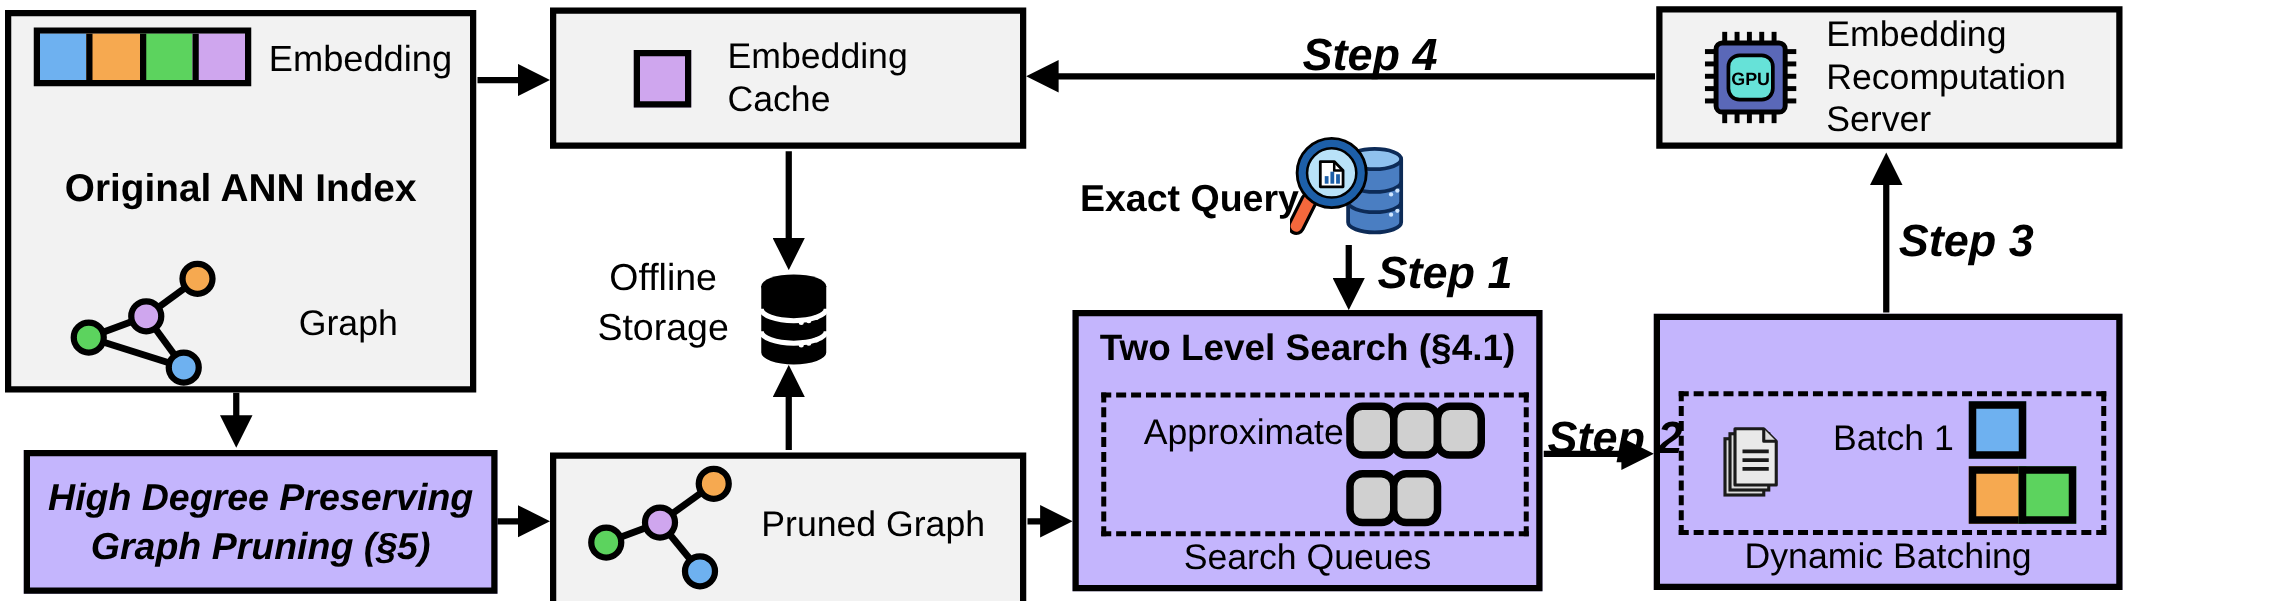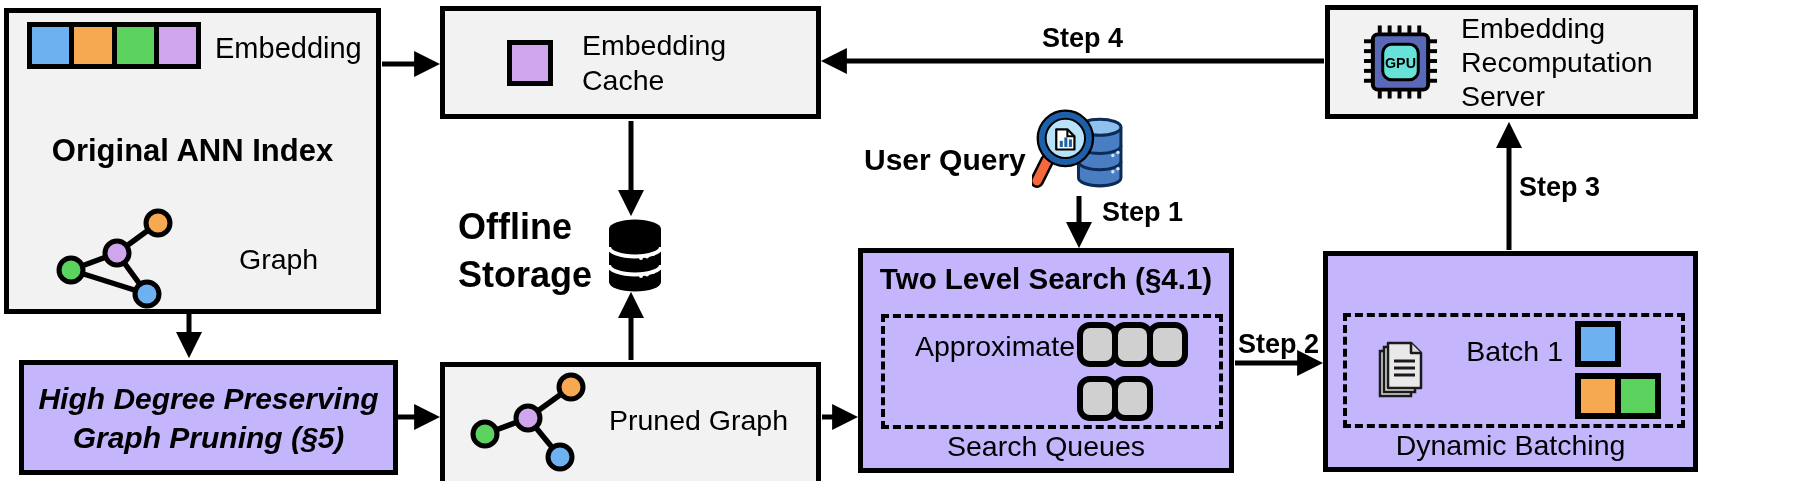--- a/index.html
+++ b/index.html
@@ -5,21 +5,21 @@
   html,body{margin:0;padding:0;background:#fff;}
   #canvas{
     position:relative;width:1817px;height:481px;background:#ffffff;
     font-family:"Liberation Sans",sans-serif;color:#000;overflow:hidden;
   }
   .box{position:absolute;border:5px solid #000;box-sizing:border-box;z-index:2;}
   .box-light{background:#F2F2F2;}
   .box-dark{background:#c4b5fd;}
   #arrows{position:absolute;left:0;top:0;z-index:1;}
   .lbl{position:absolute;white-space:pre-line;}
-  .steplbl{position:absolute;font-weight:bold;font-size:27px;z-index:3;white-space:nowrap;}
+  .steplbl{position:absolute;font-weight:bold;font-size:36px;z-index:3;white-space:nowrap;font-style:italic;}
 
   
   #ann-box .strip{position:absolute;left:18px;top:9px;width:174px;height:47px;
     border:5px solid #000;box-sizing:border-box;display:flex;}
   #ann-box .strip .cell{flex:1;}
   #ann-box .strip .cell + .cell{border-left:5px solid #000;}
   #ann-box .emb-lbl{position:absolute;left:206px;top:19px;font-size:29px;}
   #ann-box .title{position:absolute;left:0;right:0;top:120px;text-align:center;
     font-size:31px;font-weight:bold;}
   #ann-box .graph-svg{position:absolute;left:38px;top:190px;}
@@ -55,22 +55,22 @@
   #batch-box .dashed{left:15px;top:57px;width:342px;height:115px;}
   .brow-label{position:absolute;left:88px;width:128px;text-align:right;font-size:28.5px;}
   .bsq{width:46px;height:46px;border:6px solid #000;box-sizing:border-box;flex:0 0 auto;}
   .bsq + .bsq{margin-left:-6px;}
   #docs-icon{position:absolute;left:28px;top:22px;}
   #b1-square{position:absolute;left:228px;top:4px;}
   #b2-squares{position:absolute;left:228px;top:56px;display:flex;}
 
   
   #user-query-label{left:864px;top:143px;font-size:30px;font-weight:bold;z-index:3;}
-  #offline-storage-label{left:458px;top:203px;width:145px;
-    font-size:36px;font-weight:bold;line-height:1.32;z-index:3;}
+  #offline-storage-label{left:458px;top:203px;width:145px;text-align:center;
+    font-size:30px;font-weight:normal;line-height:1.32;z-index:3;}
   .float-icon{position:absolute;z-index:3;}
 </style>
 </head>
 <body>
 
 <div id="canvas">
 
   <svg id="arrows" width="1817" height="481" viewBox="0 0 1817 481">
     <defs>
       <marker id="ah" viewBox="0 0 10 10" refX="6.5" refY="5" markerWidth="5.2" markerHeight="5.2" orient="auto">
@@ -146,21 +146,21 @@
           <rect x="67" y="46" width="9" height="4"></rect>
         <rect x="67" y="56" width="9" height="4"></rect>
       </g>
       <rect x="11" y="11" width="56" height="56" rx="5" fill="#5A68B8" stroke="#000" stroke-width="4"></rect>
       <rect x="21" y="21" width="36" height="36" rx="9" fill="#66E2D8" stroke="#000" stroke-width="3"></rect>
       <text x="39" y="45" text-anchor="middle" font-size="14.5" font-weight="bold" fill="#000">GPU</text>
     </svg>
     <div class="lbl2">Embedding Recomputation Server</div>
   </div>
 
-  <div id="user-query-label" class="lbl">User Query</div>
+  <div id="user-query-label" class="lbl">Exact Query</div>
   <svg class="float-icon" style="left:1032px;top:103px;" width="95" height="95" viewBox="0 0 94 94">
     <path d="M46,24 v50 a21,8 0 0 0 42,0 V24" fill="#4A7EC2" stroke="#0D2B57" stroke-width="3"></path>
     <path d="M46,42 a21,8 0 0 0 42,0" fill="none" stroke="#0D2B57" stroke-width="3"></path>
     <path d="M46,58 a21,8 0 0 0 42,0" fill="none" stroke="#0D2B57" stroke-width="3"></path>
     <ellipse cx="67" cy="24" rx="21" ry="8" fill="#8FC1EE" stroke="#0D2B57" stroke-width="3"></ellipse>
     <circle cx="80" cy="52" r="1.7" fill="#CFE6FF"></circle>
       <circle cx="85" cy="49" r="1.7" fill="#CFE6FF"></circle>
     <circle cx="80" cy="68" r="1.7" fill="#CFE6FF"></circle>
       <circle cx="85" cy="65" r="1.7" fill="#CFE6FF"></circle>
     <line x1="15" y1="57" x2="5" y2="77" stroke="#000" stroke-width="14" stroke-linecap="round"></line>

